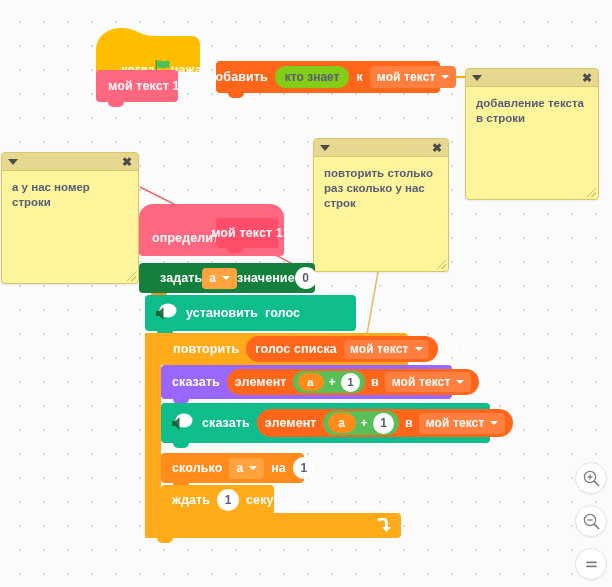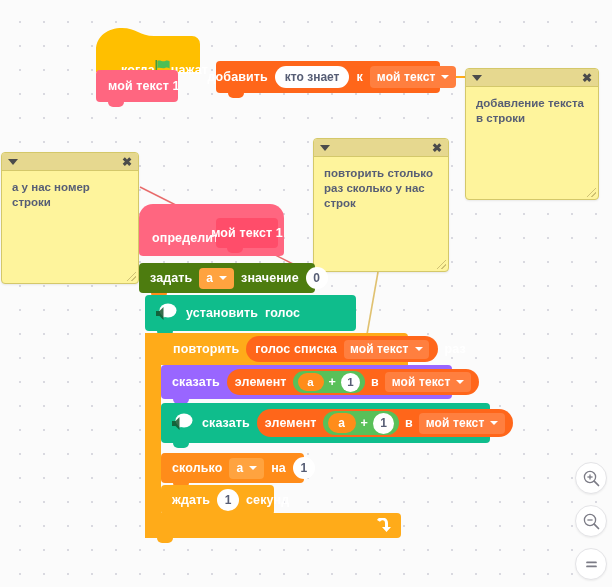--- a/index.html
+++ b/index.html
@@ -118,21 +118,21 @@
   </div>
 
   <div class="blk stack" style="left:96px;top:70px;width:82px;height:32px;background:#ff6680;padding-left:12px;">
     <span class="lbl">мой текст 1</span>
     <div style="position:absolute;left:12px;top:32px;width:16px;height:5px;border-radius:0 0 5px 5px;background:#ff6680;"></div>
   </div>
 </div>
 
 <div class="blk stack" style="left:216px;top:61px;width:224px;height:32px;background:#ff661a;padding-left:8px;gap:7px;justify-content:center;">
   <span class="lbl">добавить</span>
-  <span class="oval" style="background:#ffffff;height:22px;padding:0 10px;color:#575e75;font-size:12px;font-weight:bold;">кто знает</span>
+  <span class="oval" style="background:#84cc16;height:22px;padding:0 10px;color:#575e75;font-size:12px;font-weight:bold;">кто знает</span>
   <span class="lbl">к</span>
   <span class="drop" style="background:#ff7f3f;height:22px;">
     <span class="lbl">мой текст</span>
     <span class="caret"></span>
   </span>
   <div style="position:absolute;left:12px;top:32px;width:16px;height:5px;border-radius:0 0 5px 5px;background:#ff661a;"></div>
 </div>
 
 <div class="comment" style="left:465px;top:68px;width:134px;height:132px;">
   <div class="bar">
@@ -165,21 +165,21 @@
 
   <div class="blk" style="left:139px;top:204px;width:145px;height:58px;">
     <div style="position:absolute;left:0;top:0;width:145px;height:52px;background:#ff6680;border-radius:14px 14px 4px 4px;"></div>
     <span class="lbl" style="position:absolute;left:13px;top:27px;">определить</span>
     <div style="position:absolute;left:77px;top:14px;width:62px;height:30px;background:#ff4d6a;border-radius:4px;display:flex;align-items:center;justify-content:center;">
       <span class="lbl">мой текст 1</span>
     </div>
     <div style="position:absolute;left:88px;top:44px;width:16px;height:5px;border-radius:0 0 5px 5px;background:#ff4d6a;"></div>
   </div>
 
-  <div class="blk stack" style="left:139px;top:263px;width:176px;height:30px;background:#4d7c0f;padding-left:11px;gap:7px;">
+  <div class="blk stack" style="left:139px;top:263px;width:176px;height:30px;background:#15803d;padding-left:21px;">
     <span class="lbl">задать</span>
     <span class="drop" style="background:#ffa33f;height:21px;">
       <span class="lbl">a</span>
       <span class="caret"></span>
     </span>
     <span class="lbl">значение</span>
     <span class="num">0</span>
     <div style="position:absolute;left:12px;top:30px;width:16px;height:5px;border-radius:0 0 5px 5px;background:#ff8c1a;"></div>
   </div>
 

